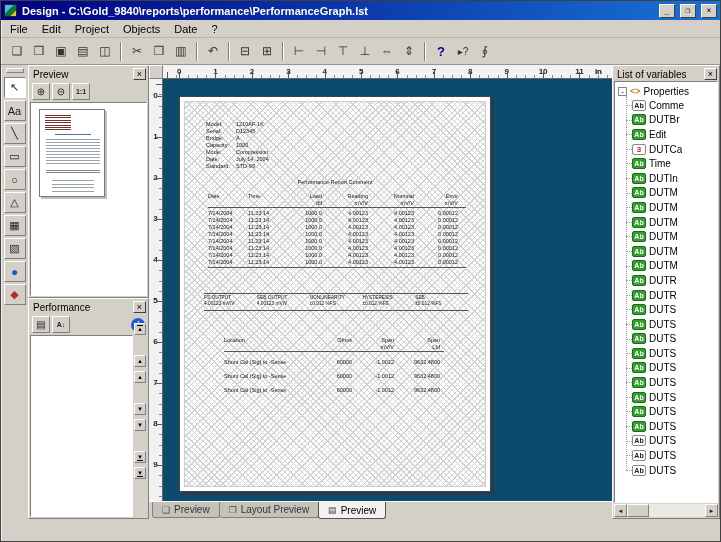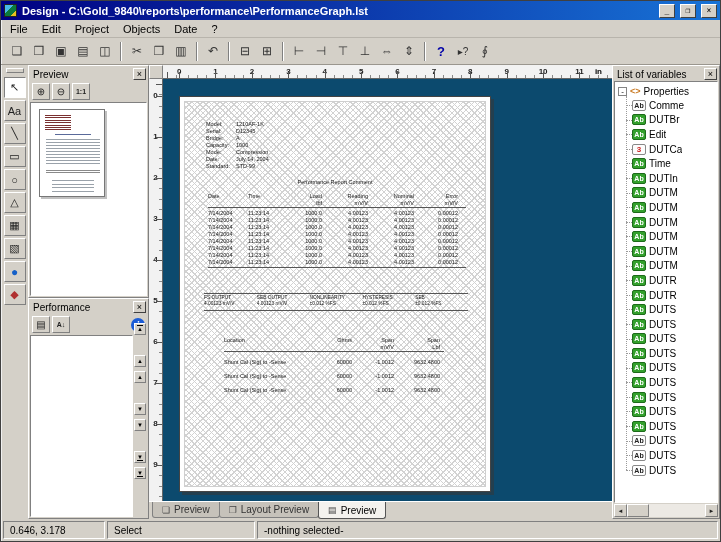--- a/index.html
+++ b/index.html
@@ -761,19 +761,14 @@
       <div class="vars-hscroll">
         <span class="scroll-btn">◄</span>
         <span class="scroll-thumb"></span>
         <span class="scroll-track"></span>
         <span class="scroll-btn">►</span>
       </div>
     </div>
 
   </div>
 
-  <div class="statusbar">
-    <span class="sb-cell sb-pos">0.646, 3.178</span>
-    <span class="sb-cell sb-mode">Select</span>
-    <span class="sb-cell sb-sel">-nothing selected-</span>
-  </div>
 
 </div>
 
 </body></html>

